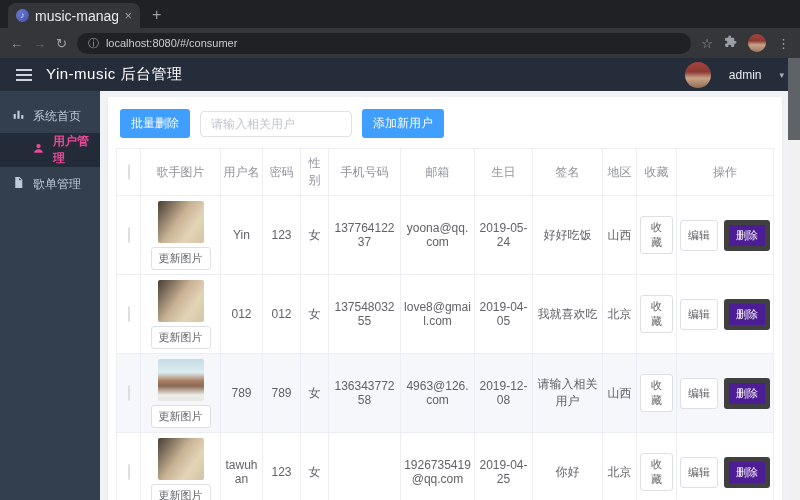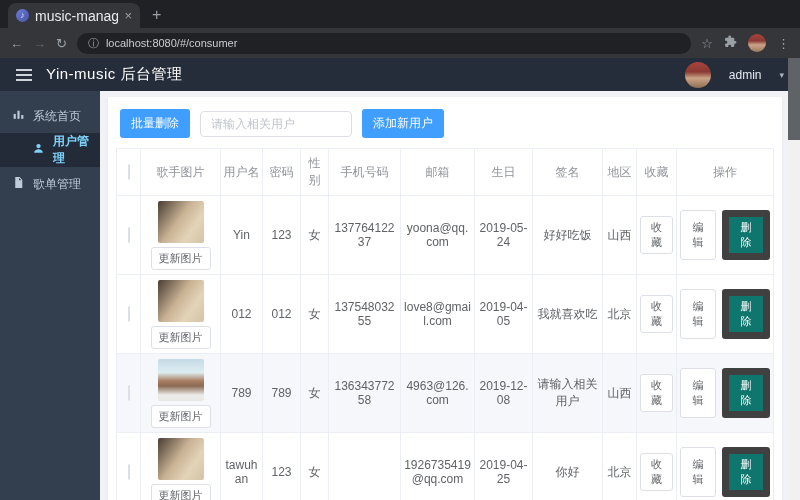--- a/index.html
+++ b/index.html
@@ -29,41 +29,41 @@
   .apptitle { font-size:15px; letter-spacing:0.5px; color:#fff; }
   .userbox { margin-left:auto; display:flex; align-items:center; gap:18px; color:#e5e9f0; font-size:12px; }
   .avatar { width:26px; height:26px; border-radius:50%; background:linear-gradient(180deg,#a8433a 0%,#8a3a34 38%,#caa386 62%,#8f6e55 100%); }
   .caret { font-size:9px; color:#aab2bf; }
 
   
   .bodywrap { display:flex; height:439px; }
   .sidebar { width:100px; background:#333e4f; flex:none; padding-top:8px; }
   .side-item { height:34px; display:flex; align-items:center; gap:8px; padding-left:12px; color:#bfcbd9; font-size:12px; cursor:pointer; }
   .side-item svg { flex:none; }
-  .side-item.active { background:#232b38; color:#7dd3fc; font-weight:bold;padding-left:32px; }
+  .side-item.active { background:#232b38; color:#ec4899; font-weight:bold;padding-left:32px; }
   .main { flex:1; padding:6px 18px 0 8px; overflow:hidden; }
   .card { background:#fff; border-radius:2px; padding:8px 8px 4px 8px; box-shadow:0 1px 3px rgba(0,0,0,0.06); }
 
   
   .cardbar { display:flex; align-items:center; gap:10px; margin:4px 0 10px 4px; }
   .btn-primary { background:#409eff; color:#fff; border:none; border-radius:3px; font-size:12px; padding:6px 11px; cursor:pointer; font-family:inherit; }
   .search-input { width:152px; height:26px; border:1px solid #dcdfe6; border-radius:4px; padding:0 10px; font-size:12px; color:#606266; font-family:inherit; }
   .search-input::placeholder { color:#c0c4cc; }
 
   
   table { width:100%; border-collapse:collapse; table-layout:fixed; font-size:12px; color:#606266; text-align:center; border:1px solid #ebeef5; }
   th { color:#909399; font-weight:normal; font-size:12px; padding:6px 2px; border:1px solid #ebeef5; background:#fff; }
   td { padding:4px 3px; border:1px solid #ebeef5; vertical-align:middle; word-break:break-all; }
   tr.hovered td { background:#f5f7fa; }
   .checkbox { width:14px; height:14px; border:1px solid #dcdfe6; border-radius:2px; background:#fff; margin:0 auto; cursor:pointer; }
   .uimg { width:46px; height:42px; border-radius:2px; margin:1px auto 4px; }
   .img-a { background:linear-gradient(125deg,#4a3f35 0%,#7a6a58 18%,#c9b294 45%,#e3d4b8 72%,#d4c3a6 100%); }
   .img-b { background:linear-gradient(180deg,#c4dbe5 0%,#ddedf1 32%,#a97f63 52%,#8a6a52 64%,#ecedea 86%,#e6e8e4 100%); }
   .btn-mini { background:#fff; border:1px solid #dcdfe6; border-radius:3px; color:#606266; font-size:11px; padding:3px 7px; cursor:pointer; font-family:inherit; }
-  .btn-danger { background:#0f766e; border:7px solid #404040; color:#fff;font-family:Liberation Mono, monospace; }
+  .btn-danger { background:#4c1d95; border:5px solid #404040; color:#fff;font-family:Liberation Mono, monospace; }
   .ops { display:flex; gap:6px; justify-content:center; }
 
   
   .vscroll { position:absolute; top:58px; right:0; width:12px; height:442px; background:#f1f1f1; }
   .vthumb { position:absolute; top:0; left:0; width:12px; height:82px; background:#5f6368; }
 </style>
 </head>
 <body>
 
 <div class="screen">

